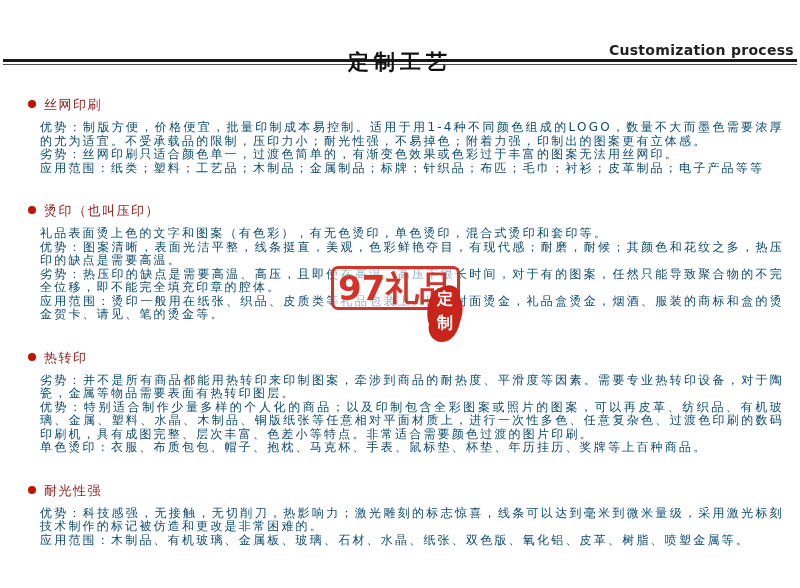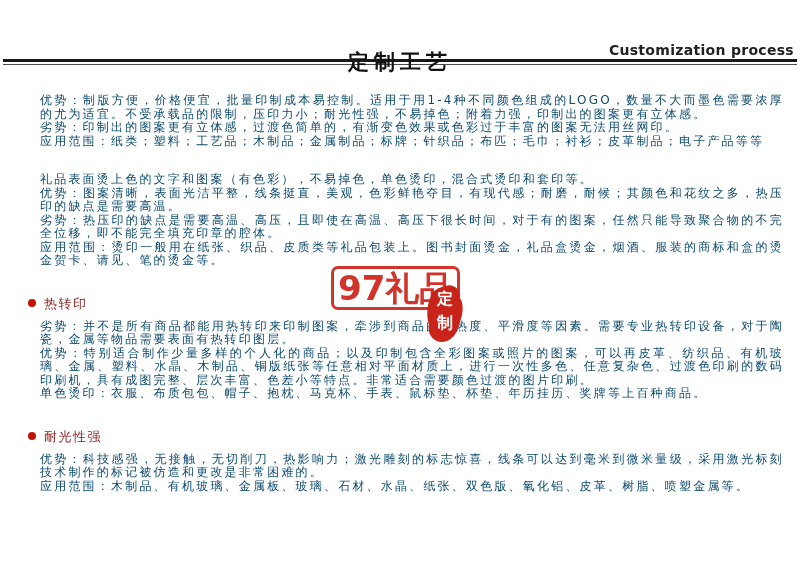--- a/index.html
+++ b/index.html
@@ -40,27 +40,33 @@
   <div class="header">
     <div class="page-title">定制工艺</div>
     <div class="page-subtitle">Customization process</div>
   </div>
   <div class="rule-thick"></div>
   <div class="rule-thin"></div>
 
   <div class="content">
 
     <div class="section">
+      <div class="sec-head">
+        <span class="bullet"></span><span class="sec-title">丝网印刷</span>
+      </div>
       <p>优势：制版方便，价格便宜，批量印制成本易控制。适用于用1-4种不同颜色组成的LOGO，数量不大而墨色需要浓厚的尤为适宜。不受承载品的限制，压印力小；耐光性强，不易掉色；附着力强，印制出的图案更有立体感。</p>
-      <p>劣势：印制出的图案更有立体感，过渡色简单的，有渐变色效果或色彩过于丰富的图案无法用丝网印。</p>
+      <p>劣势：丝网印刷只适合颜色单一，过渡色简单的，有渐变色效果或色彩过于丰富的图案无法用丝网印。</p>
       <p>应用范围：纸类；塑料；工艺品；木制品；金属制品；标牌；针织品；布匹；毛巾；衬衫；皮革制品；电子产品等等</p>
     </div>
 
     <div class="section">
-      <p>礼品表面烫上色的文字和图案（有色彩），不易掉色，单色烫印，混合式烫印和套印等。</p>
+      <div class="sec-head">
+        <span class="bullet"></span><span class="sec-title">烫印（也叫压印）</span>
+      </div>
+      <p>礼品表面烫上色的文字和图案（有色彩），有无色烫印，单色烫印，混合式烫印和套印等。</p>
       <p>优势：图案清晰，表面光洁平整，线条挺直，美观，色彩鲜艳夺目，有现代感；耐磨，耐候；其颜色和花纹之多，热压印的缺点是需要高温。</p>
       <p>劣势：热压印的缺点是需要高温、高压，且即使在高温、高压下很长时间，对于有的图案，任然只能导致聚合物的不完全位移，即不能完全填充印章的腔体。</p>
       <p>应用范围：烫印一般用在纸张、织品、皮质类等礼品包装上。图书封面烫金，礼品盒烫金，烟酒、服装的商标和盒的烫金贺卡、请见、笔的烫金等。</p>
     </div>
 
     <div class="section">
       <div class="sec-head">
         <span class="bullet"></span><span class="sec-title">热转印</span>
       </div>
       <p>劣势：并不是所有商品都能用热转印来印制图案，牵涉到商品的耐热度、平滑度等因素。需要专业热转印设备，对于陶瓷，金属等物品需要表面有热转印图层。</p>

